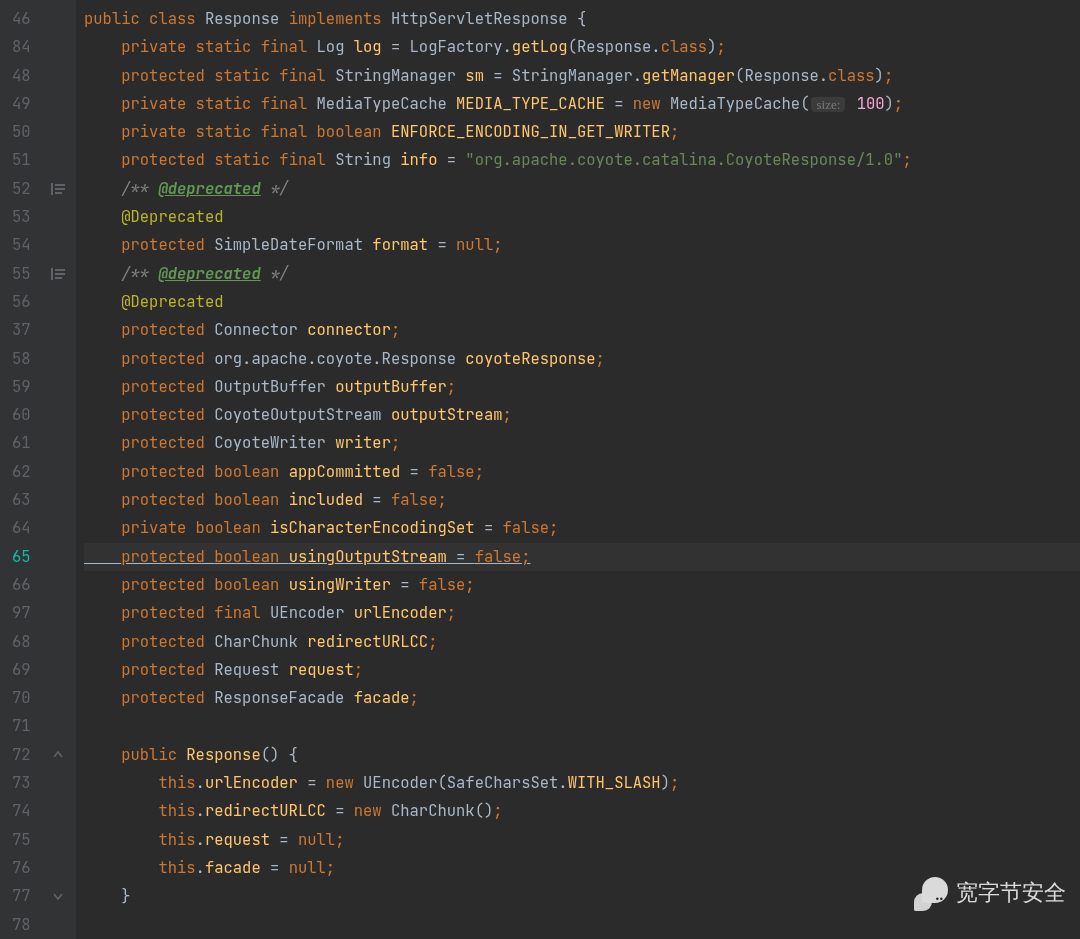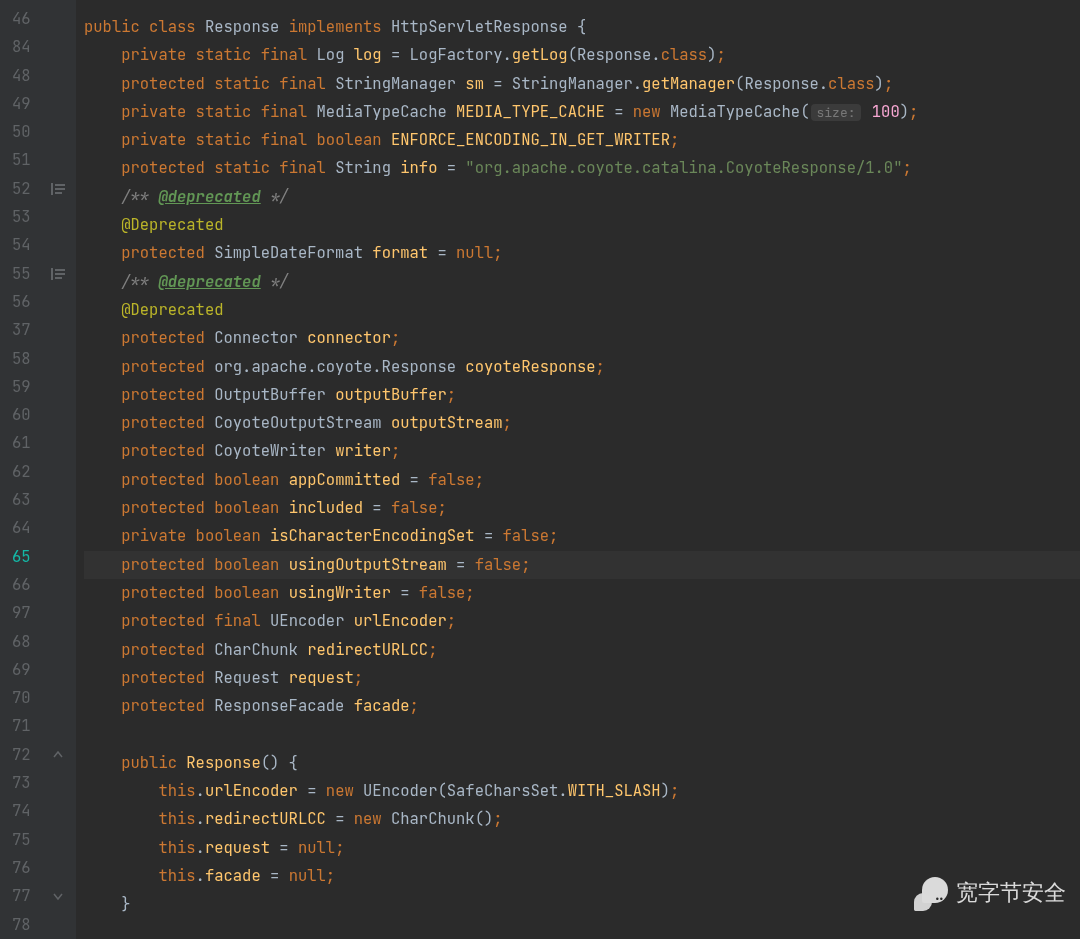--- a/index.html
+++ b/index.html
@@ -44,41 +44,41 @@
     align-items: center;
     justify-content: center;
     font-size: 14px;
   }
   .marks svg { display: block; }
   .code {
     flex: 1;
     padding: 5px 0 5px 8px;
     white-space: pre;
     position: relative;
-    margin-top: 8px;
   }
   .code .row {
     height: 28.3px;
   }
-  .code .row.current { background: #323232; }
+  .code .row.current { background: #323232; text-decoration: underline; }
   .kw   { color: #cc7832; }
   .cls  { color: #a9b7c6; }
   .fn   { color: #ffc66d; }
   .str  { color: #6a8759; }
   .num  { color: #f9a8d4; }
   .cmt  { color: #808080; font-style: italic; }
   .ann  { color: #bbb529; }
   .doclink { color: #629755; font-style: italic; font-weight: bold; text-decoration: underline; }
   .hint {
     background: #3b3b3b;
     color: #787878;
     border-radius: 4px;
     padding: 0 5px;
     font-size: 13px;
     margin: 0 2px;
+    font-family: Liberation Serif, serif;
   }
   .watermark {
     position: absolute;
     right: 14px;
     bottom: 30px;
     display: flex;
     align-items: center;
     gap: 8px;
     color: #eee;
     font-family: "PingFang SC","Microsoft YaHei",sans-serif;

